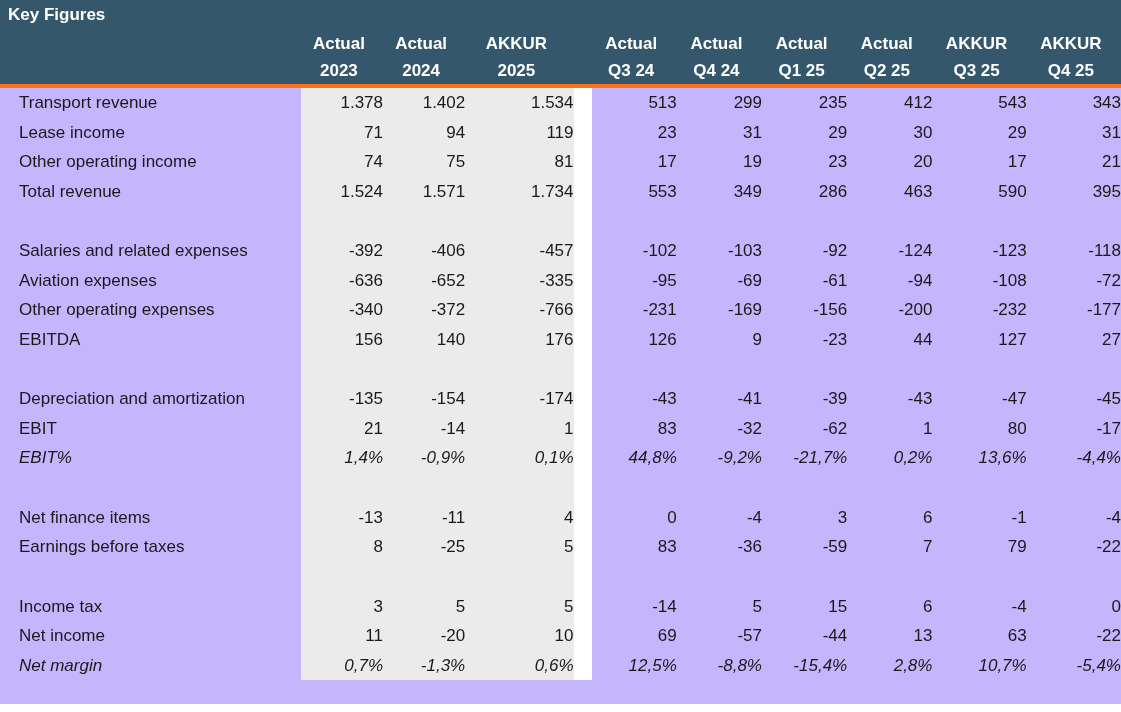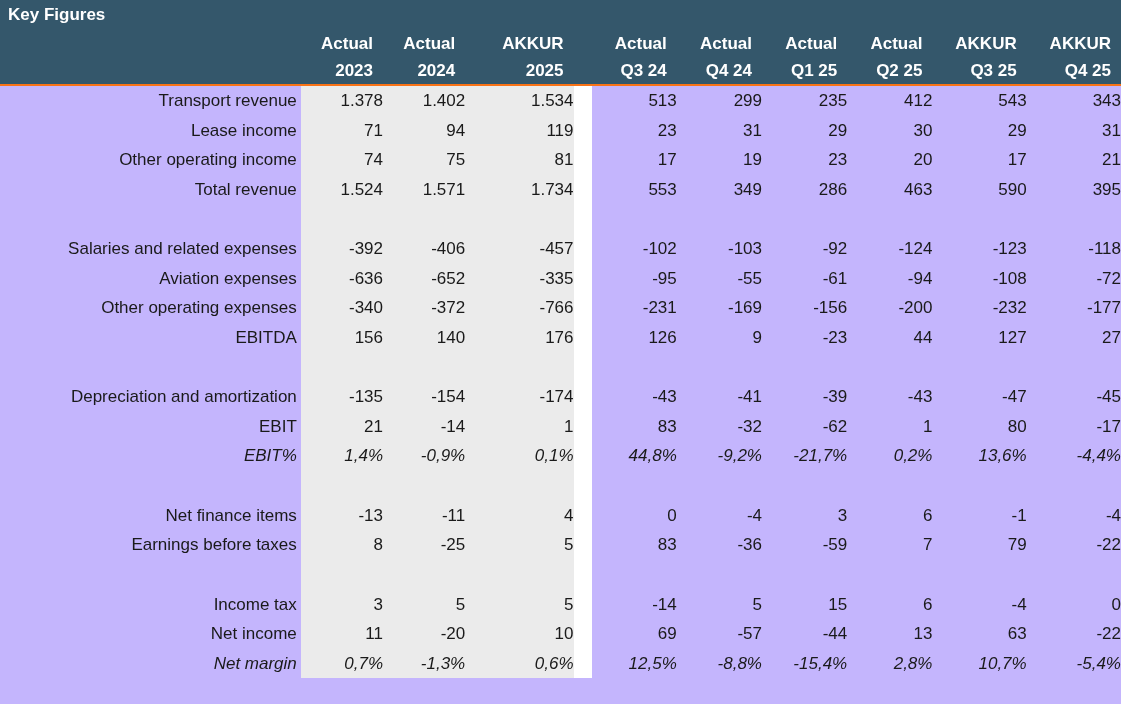--- a/index.html
+++ b/index.html
@@ -39,21 +39,20 @@
     padding: 0;
     margin: 0;
     vertical-align: bottom;
   }
   
   thead tr.head th {
     background: #34576b;
     color: #ffffff;
     font-weight: bold;
     font-size: 17px;
-    text-align: right;
     padding: 1px 10px 1px 4px;
     line-height: 25px;
     box-sizing: border-box;
   }
   thead tr.head th.label-col {
     text-align: left;
     padding-left: 8px;
   }
   thead tr.head th.gap-col {
     padding: 0;
@@ -63,41 +62,41 @@
   tbody td {
     font-size: 17px;
     line-height: 29.5px;
     height: 29.5px;
     padding: 0 10px 0 4px;
     text-align: right;
     box-sizing: border-box;
     white-space: nowrap;
   }
   tbody td.label {
-    text-align: right;
+    text-align: left;
     padding-left: 19px;
     padding-right: 4px;
   }
   tbody td.gap-col {
     padding: 0;
     background: #ffffff;
   }
   
   td.shade, th.shade {
     background: #ebebeb;
   }
   tr.bold td { font-weight: normal; }
   tr.italic td { font-style: italic; }
   tr.spacer td {
     height: 30px;
     line-height: 30px;
   }
   
   .head-underline th {
-    border-bottom: 2px solid #f97316;
+    border-bottom: 4px solid #f97316;
   }
 </style>
 </head>
 <body>
 
 <div id="sheet">
 
   <div class="title-bar">Key Figures</div>
 
   <table class="kf">
@@ -221,21 +220,21 @@
           <td>-123</td>
           <td>-118</td>
         </tr>
         <tr>
           <td class="label">Aviation expenses</td>
           <td class="shade">-636</td>
           <td class="shade">-652</td>
           <td class="shade">-335</td>
           <td class="gap-col"></td>
           <td>-95</td>
-          <td>-55</td>
+          <td>-69</td>
           <td>-61</td>
           <td>-94</td>
           <td>-108</td>
           <td>-72</td>
         </tr>
         <tr>
           <td class="label">Other operating expenses</td>
           <td class="shade">-340</td>
           <td class="shade">-372</td>
           <td class="shade">-766</td>

